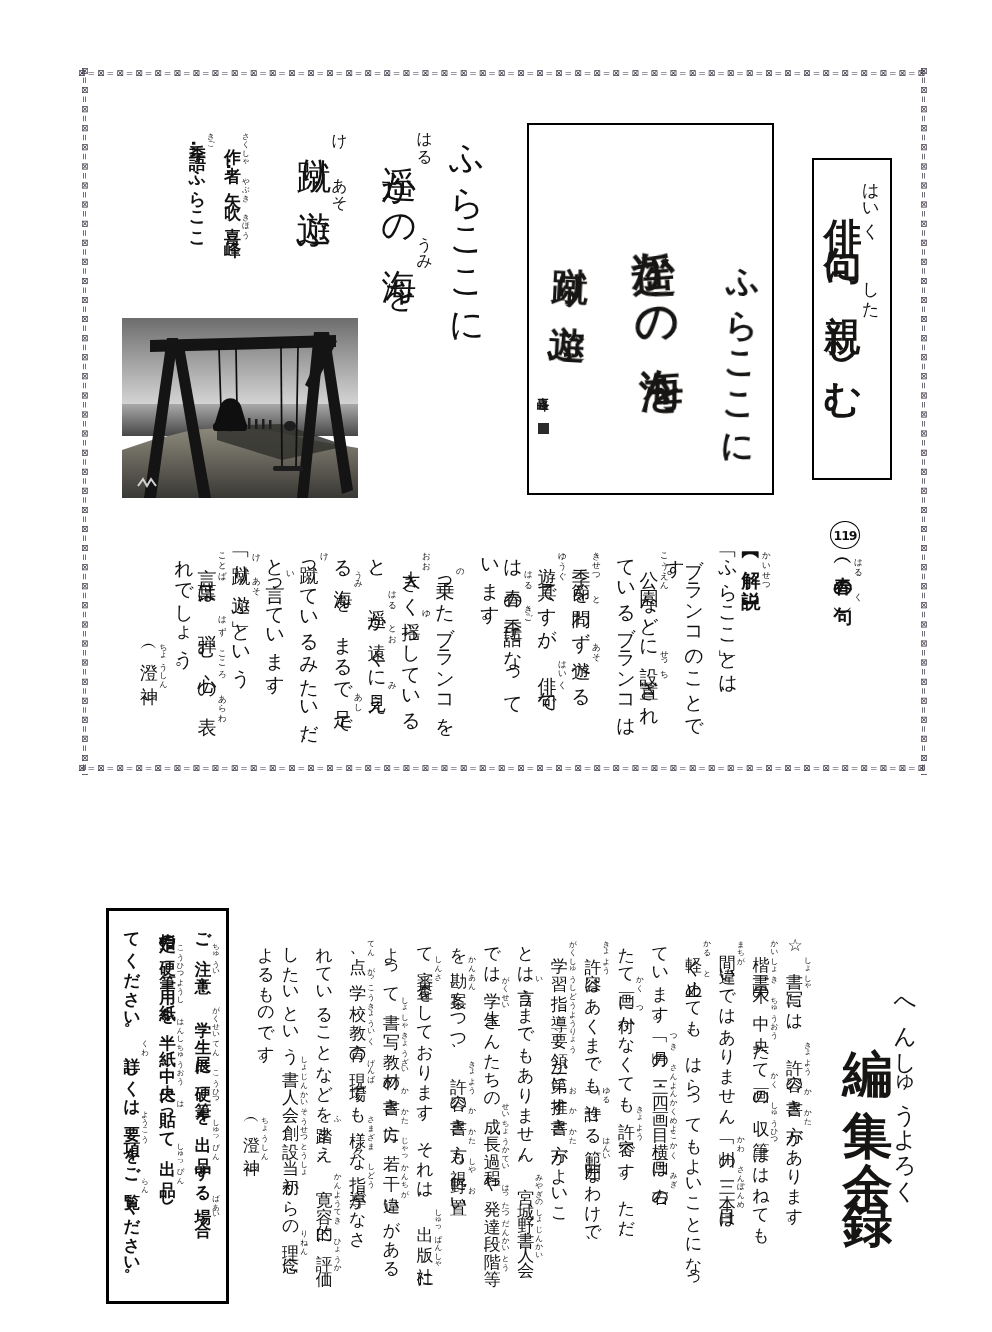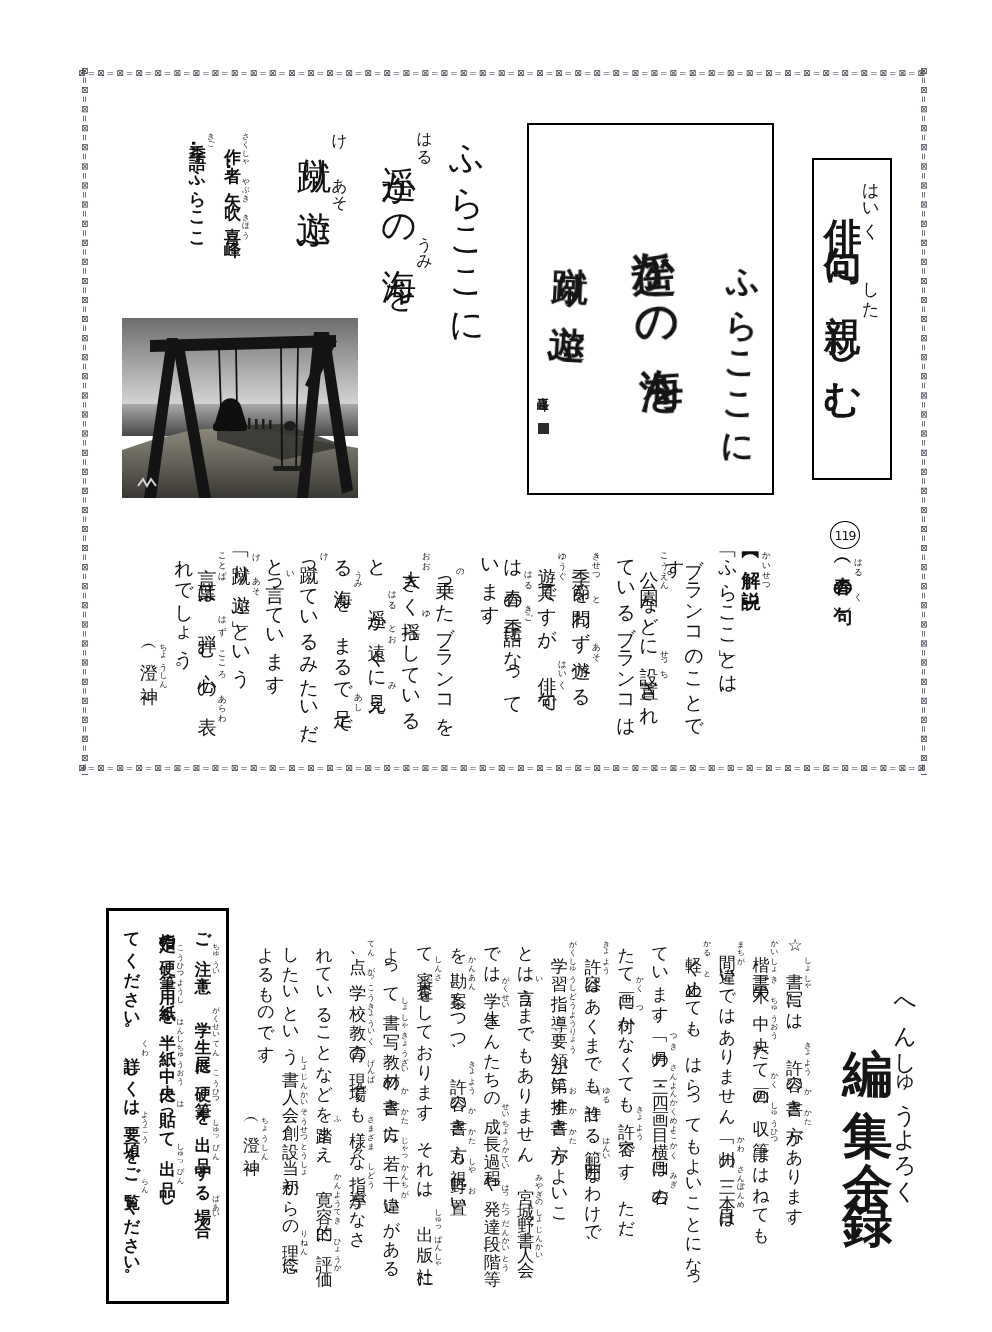--- a/index.html
+++ b/index.html
@@ -34,21 +34,21 @@
   #edit-cols>div{width:33.6px;}
   
   #notice-box{left:106px;top:908px;width:117px;height:390px;border:3px solid #000;}
   #notice-flow{position:absolute;left:4px;top:10px;width:107px;height:370px;
                font-size:16.5px;line-height:1;letter-spacing:1px;font-weight:bold;}
   #notice-flow>div{width:35.5px;}
   .vflow{writing-mode:vertical-rl;text-orientation:mixed;position:absolute;}
   
   #number-badge{left:830px;top:521px;width:28px;height:26px;border:1.5px solid #000;
     border-radius:50%;display:flex;align-items:center;justify-content:center;
-    font-size:12.5px;font-weight:normal;letter-spacing:-1px;text-align:center;}
+    font-size:12.5px;font-weight:bold;letter-spacing:-1px;text-align:center;}
   
   .art-col{position:absolute;line-height:1;}
 </style>
 </head>
 <body>
 
 <div class="bstrip" style="left:78px;top:67px;width:850px;">⊠=⊠=⊠=⊠=⊠=⊠=⊠=⊠=⊠=⊠=⊠=⊠=⊠=⊠=⊠=⊠=⊠=⊠=⊠=⊠=⊠=⊠=⊠=⊠=⊠=⊠=⊠=⊠=⊠=⊠=⊠=⊠=⊠=⊠=⊠=⊠=⊠=⊠=⊠=⊠=⊠=⊠=⊠=⊠=⊠=⊠=⊠=⊠=⊠=⊠=⊠=⊠=⊠=⊠=⊠=⊠=⊠=⊠=⊠=⊠=⊠=⊠=⊠=⊠=⊠=⊠=⊠=⊠=⊠=⊠=⊠=⊠=⊠=⊠=⊠=⊠=⊠=⊠=⊠=⊠=⊠=⊠=⊠=⊠=⊠=⊠=⊠=⊠=⊠=⊠=⊠=⊠=⊠=⊠=⊠=⊠=⊠=⊠=⊠=⊠=⊠=⊠=⊠=⊠=⊠=⊠=⊠=⊠=⊠=⊠=⊠=⊠=⊠=⊠=⊠=⊠=⊠=⊠=⊠=⊠=⊠=⊠=⊠=⊠=⊠=⊠=⊠=⊠=⊠=⊠=⊠=⊠=⊠=⊠=⊠=⊠=⊠=⊠=⊠=⊠=⊠=⊠=⊠=⊠=⊠=⊠=⊠=⊠=⊠=⊠=⊠=⊠=⊠=⊠=⊠=⊠=⊠=⊠=⊠=⊠=</div>
 <div class="bstrip" style="left:78px;top:762px;width:850px;">⊠=⊠=⊠=⊠=⊠=⊠=⊠=⊠=⊠=⊠=⊠=⊠=⊠=⊠=⊠=⊠=⊠=⊠=⊠=⊠=⊠=⊠=⊠=⊠=⊠=⊠=⊠=⊠=⊠=⊠=⊠=⊠=⊠=⊠=⊠=⊠=⊠=⊠=⊠=⊠=⊠=⊠=⊠=⊠=⊠=⊠=⊠=⊠=⊠=⊠=⊠=⊠=⊠=⊠=⊠=⊠=⊠=⊠=⊠=⊠=⊠=⊠=⊠=⊠=⊠=⊠=⊠=⊠=⊠=⊠=⊠=⊠=⊠=⊠=⊠=⊠=⊠=⊠=⊠=⊠=⊠=⊠=⊠=⊠=⊠=⊠=⊠=⊠=⊠=⊠=⊠=⊠=⊠=⊠=⊠=⊠=⊠=⊠=⊠=⊠=⊠=⊠=⊠=⊠=⊠=⊠=⊠=⊠=⊠=⊠=⊠=⊠=⊠=⊠=⊠=⊠=⊠=⊠=⊠=⊠=⊠=⊠=⊠=⊠=⊠=⊠=⊠=⊠=⊠=⊠=⊠=⊠=⊠=⊠=⊠=⊠=⊠=⊠=⊠=⊠=⊠=⊠=⊠=⊠=⊠=⊠=⊠=⊠=⊠=⊠=⊠=⊠=⊠=⊠=⊠=⊠=⊠=⊠=⊠=⊠=</div>
 <div class="bstrip vert" style="left:91px;top:67px;width:708px;">⊠=⊠=⊠=⊠=⊠=⊠=⊠=⊠=⊠=⊠=⊠=⊠=⊠=⊠=⊠=⊠=⊠=⊠=⊠=⊠=⊠=⊠=⊠=⊠=⊠=⊠=⊠=⊠=⊠=⊠=⊠=⊠=⊠=⊠=⊠=⊠=⊠=⊠=⊠=⊠=⊠=⊠=⊠=⊠=⊠=⊠=⊠=⊠=⊠=⊠=⊠=⊠=⊠=⊠=⊠=⊠=⊠=⊠=⊠=⊠=⊠=⊠=⊠=⊠=⊠=⊠=⊠=⊠=⊠=⊠=⊠=⊠=⊠=⊠=⊠=⊠=⊠=⊠=⊠=⊠=⊠=⊠=⊠=⊠=⊠=⊠=⊠=⊠=⊠=⊠=⊠=⊠=⊠=⊠=⊠=⊠=⊠=⊠=⊠=⊠=⊠=⊠=⊠=⊠=⊠=⊠=⊠=⊠=⊠=⊠=⊠=⊠=⊠=⊠=⊠=⊠=⊠=⊠=⊠=⊠=⊠=⊠=⊠=⊠=⊠=⊠=⊠=⊠=⊠=⊠=⊠=⊠=⊠=⊠=⊠=⊠=⊠=⊠=⊠=⊠=⊠=⊠=⊠=⊠=⊠=⊠=⊠=⊠=⊠=⊠=⊠=⊠=⊠=⊠=⊠=⊠=⊠=⊠=⊠=⊠=</div>
 <div class="bstrip vert" style="left:930px;top:67px;width:708px;">⊠=⊠=⊠=⊠=⊠=⊠=⊠=⊠=⊠=⊠=⊠=⊠=⊠=⊠=⊠=⊠=⊠=⊠=⊠=⊠=⊠=⊠=⊠=⊠=⊠=⊠=⊠=⊠=⊠=⊠=⊠=⊠=⊠=⊠=⊠=⊠=⊠=⊠=⊠=⊠=⊠=⊠=⊠=⊠=⊠=⊠=⊠=⊠=⊠=⊠=⊠=⊠=⊠=⊠=⊠=⊠=⊠=⊠=⊠=⊠=⊠=⊠=⊠=⊠=⊠=⊠=⊠=⊠=⊠=⊠=⊠=⊠=⊠=⊠=⊠=⊠=⊠=⊠=⊠=⊠=⊠=⊠=⊠=⊠=⊠=⊠=⊠=⊠=⊠=⊠=⊠=⊠=⊠=⊠=⊠=⊠=⊠=⊠=⊠=⊠=⊠=⊠=⊠=⊠=⊠=⊠=⊠=⊠=⊠=⊠=⊠=⊠=⊠=⊠=⊠=⊠=⊠=⊠=⊠=⊠=⊠=⊠=⊠=⊠=⊠=⊠=⊠=⊠=⊠=⊠=⊠=⊠=⊠=⊠=⊠=⊠=⊠=⊠=⊠=⊠=⊠=⊠=⊠=⊠=⊠=⊠=⊠=⊠=⊠=⊠=⊠=⊠=⊠=⊠=⊠=⊠=⊠=⊠=⊠=⊠=</div>

